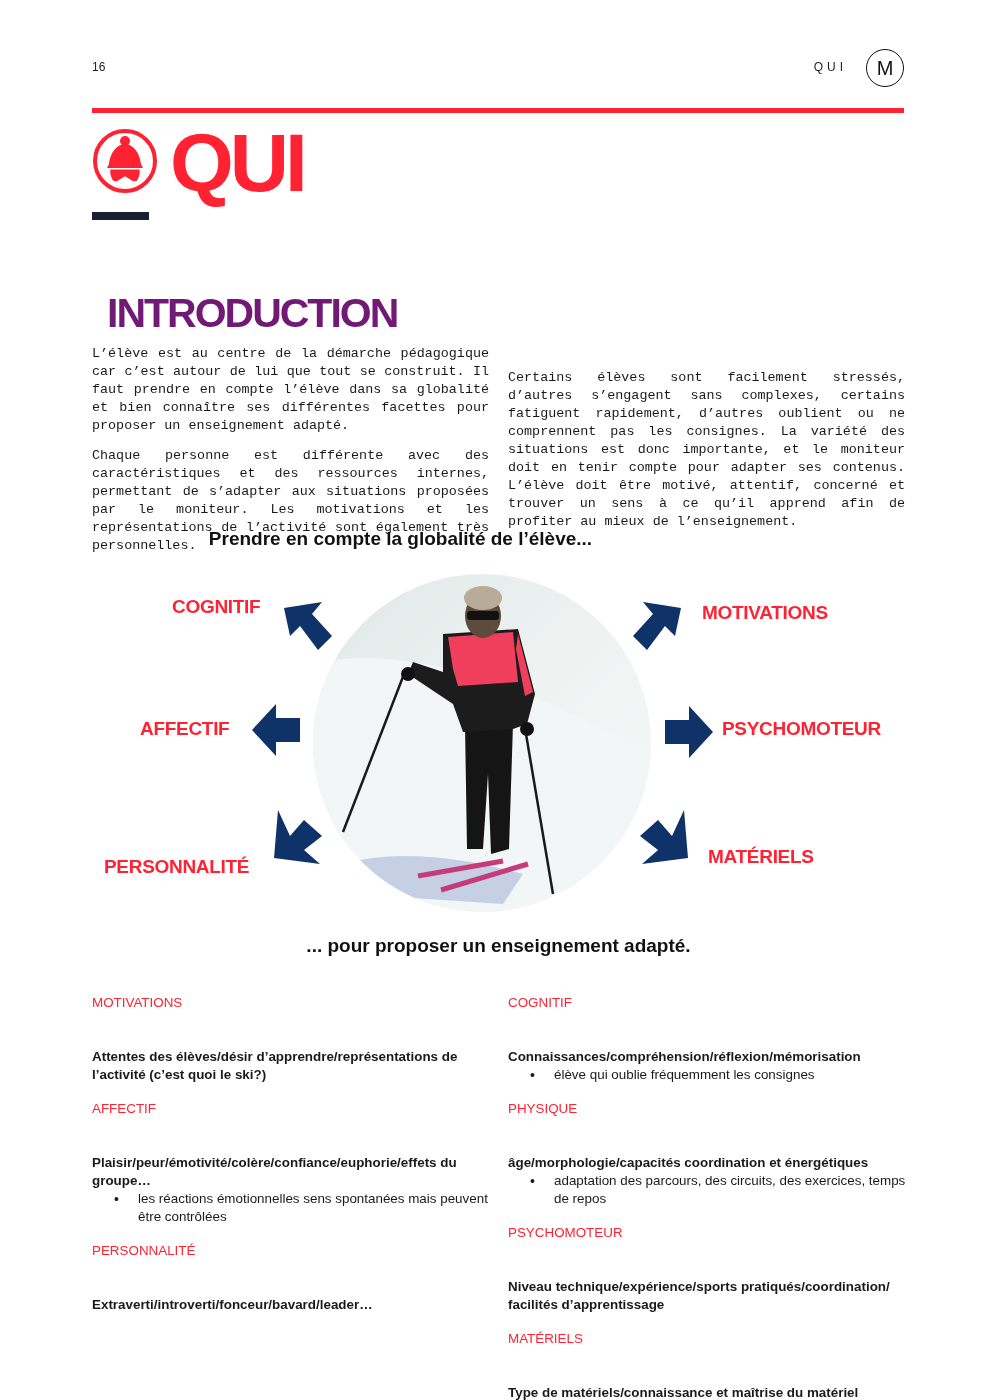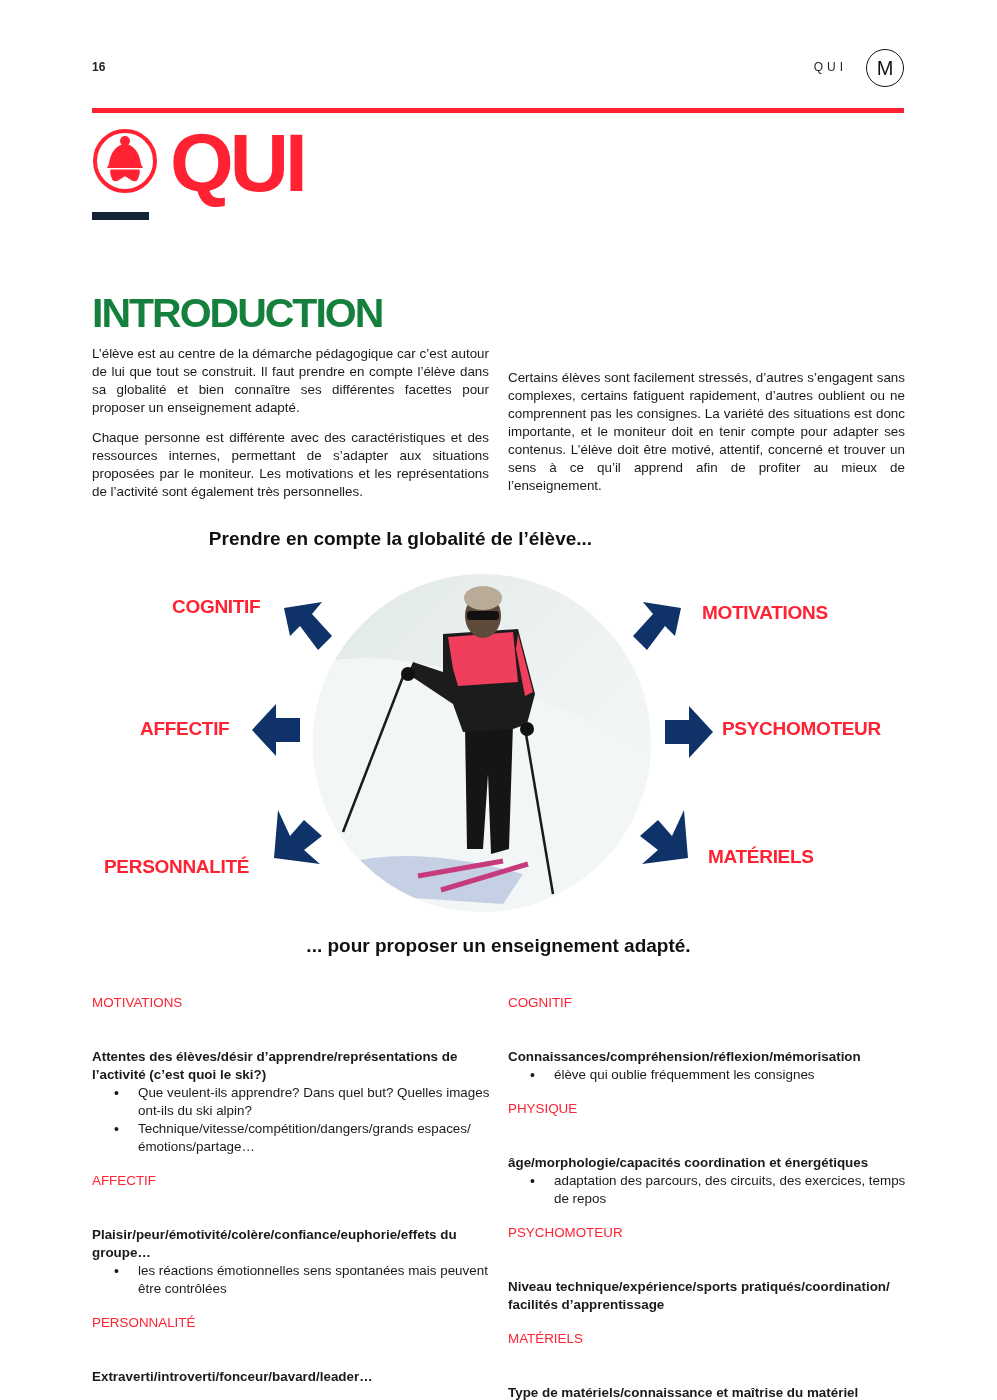--- a/index.html
+++ b/index.html
@@ -1,31 +1,31 @@
 <!DOCTYPE html>
 <html><head>
 <meta charset="utf-8">
 <style>
   * { box-sizing: border-box; margin: 0; padding: 0; }
   html, body { width: 997px; height: 1400px; background: #ffffff; }
   body { position: relative; font-family: "Liberation Sans", sans-serif; color: #1a1a1a; overflow: hidden; }
 
-  .page-number { position: absolute; left: 92px; top: 60px; font-size: 12px; font-weight: bold; color: #222; }
+  .page-number { position: absolute; left: 92px; top: 60px; font-size: 12px; font-weight: normal; color: #222; }
   .running-head { position: absolute; right: 150px; top: 60px; font-size: 12px; letter-spacing: 4px; color: #222; }
   .m-logo { position: absolute; left: 866px; top: 49px; width: 38px; height: 38px; border: 1.6px solid #111; border-radius: 50%;
             display: flex; align-items: center; justify-content: center; font-size: 20px; color: #111; }
   .top-rule { position: absolute; left: 92px; top: 108px; width: 812px; height: 5px; background: #ff2233; }
 
   .section-icon { position: absolute; left: 92px; top: 128px; width: 66px; height: 66px; }
   .section-title { position: absolute; left: 170px; top: 118px; font-size: 82px; font-weight: bold; color: #ff2233; letter-spacing: -4px; line-height: 90px; }
   .title-underline { position: absolute; left: 92px; top: 212px; width: 57px; height: 8px; background: #162236; }
 
-  .intro-heading { position: absolute; left: 92px; top: 290px; font-size: 41px; font-weight: bold; color: #15803d; letter-spacing: -2px; line-height: 46px; }
+  .intro-heading { position: absolute; left: 107px; top: 290px; font-size: 41px; font-weight: bold; color: #701a75; letter-spacing: -2px; line-height: 46px; }
 
-  .col { position: absolute; width: 397px; font-size: 13.4px; line-height: 18px; text-align: justify; color: #1a1a1a; }
+  .col { position: absolute; width: 397px; font-size: 13.4px; line-height: 18px; text-align: justify; color: #1a1a1a; font-family: Liberation Mono, monospace; }
   .col p { margin-bottom: 12px; }
   .col-left { left: 92px; top: 345px; }
   .col-right { left: 508px; top: 345px; margin-top: 24px; }
 
   .diagram-top { position: absolute; left: 0; width: 801px; text-align: center; top: 528px; font-size: 19px; font-weight: bold; color: #111; }
   .diagram-bottom { position: absolute; left: 0; width: 997px; text-align: center; top: 935px; font-size: 19px; font-weight: bold; color: #111; }
 
   .photo-circle { position: absolute; left: 313px; top: 574px; width: 338px; height: 338px; border-radius: 50%; overflow: hidden; }
 
   .dlabel { position: absolute; font-size: 19px; font-weight: bold; color: #ff2233; letter-spacing: -0.3px; }
@@ -128,24 +128,20 @@
 <div class="dlabel" style="left:702px; top:602px;">MOTIVATIONS</div>
 <div class="dlabel" style="left:722px; top:718px;">PSYCHOMOTEUR</div>
 <div class="dlabel" style="left:708px; top:846px;">MATÉRIELS</div>
 
 <div class="diagram-bottom">... pour proposer un enseignement adapté.</div>
 
 <div class="facet" style="left:92px; top:994px;">
   <div class="facet-block">
     <div class="facet-title">MOTIVATIONS</div>
     <div class="facet-desc">Attentes des élèves/désir d’apprendre/représentations de l’activité (c’est quoi le ski?)</div>
-    <ul>
-      <li>Que veulent-ils apprendre? Dans quel but? Quelles images ont-ils du ski alpin?</li>
-      <li>Technique/vitesse/compétition/dangers/grands espaces/émotions/partage…</li>
-    </ul>
   </div>
   <div class="facet-block">
     <div class="facet-title">AFFECTIF</div>
     <div class="facet-desc">Plaisir/peur/émotivité/colère/confiance/euphorie/effets du groupe…</div>
     <ul>
       <li>les réactions émotionnelles sens spontanées mais peuvent être contrôlées</li>
     </ul>
   </div>
   <div class="facet-block">
     <div class="facet-title">PERSONNALITÉ</div>

